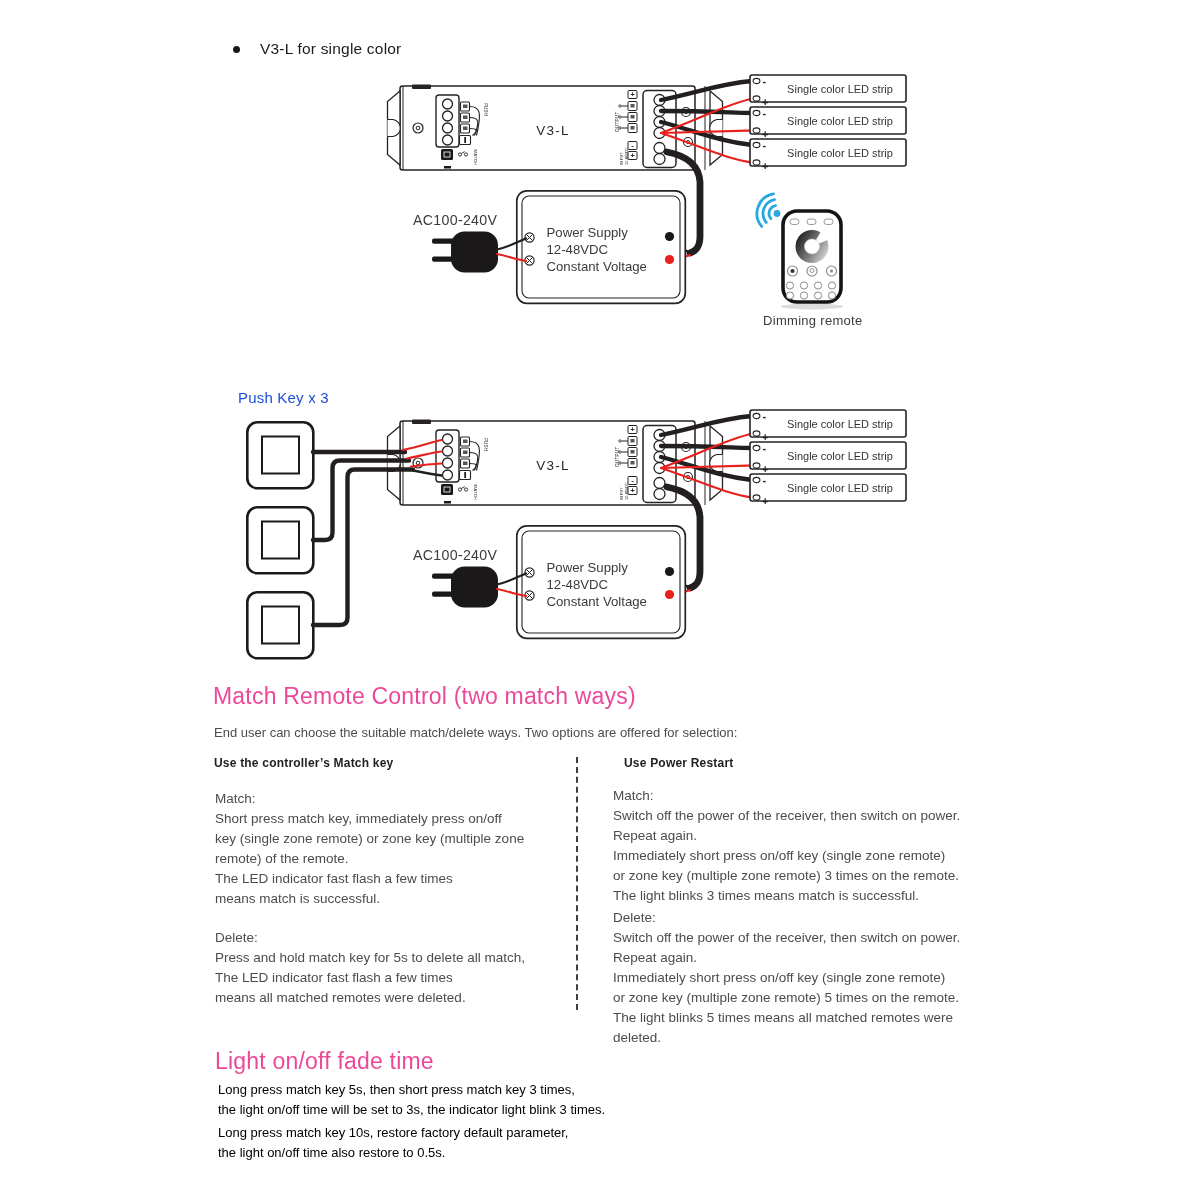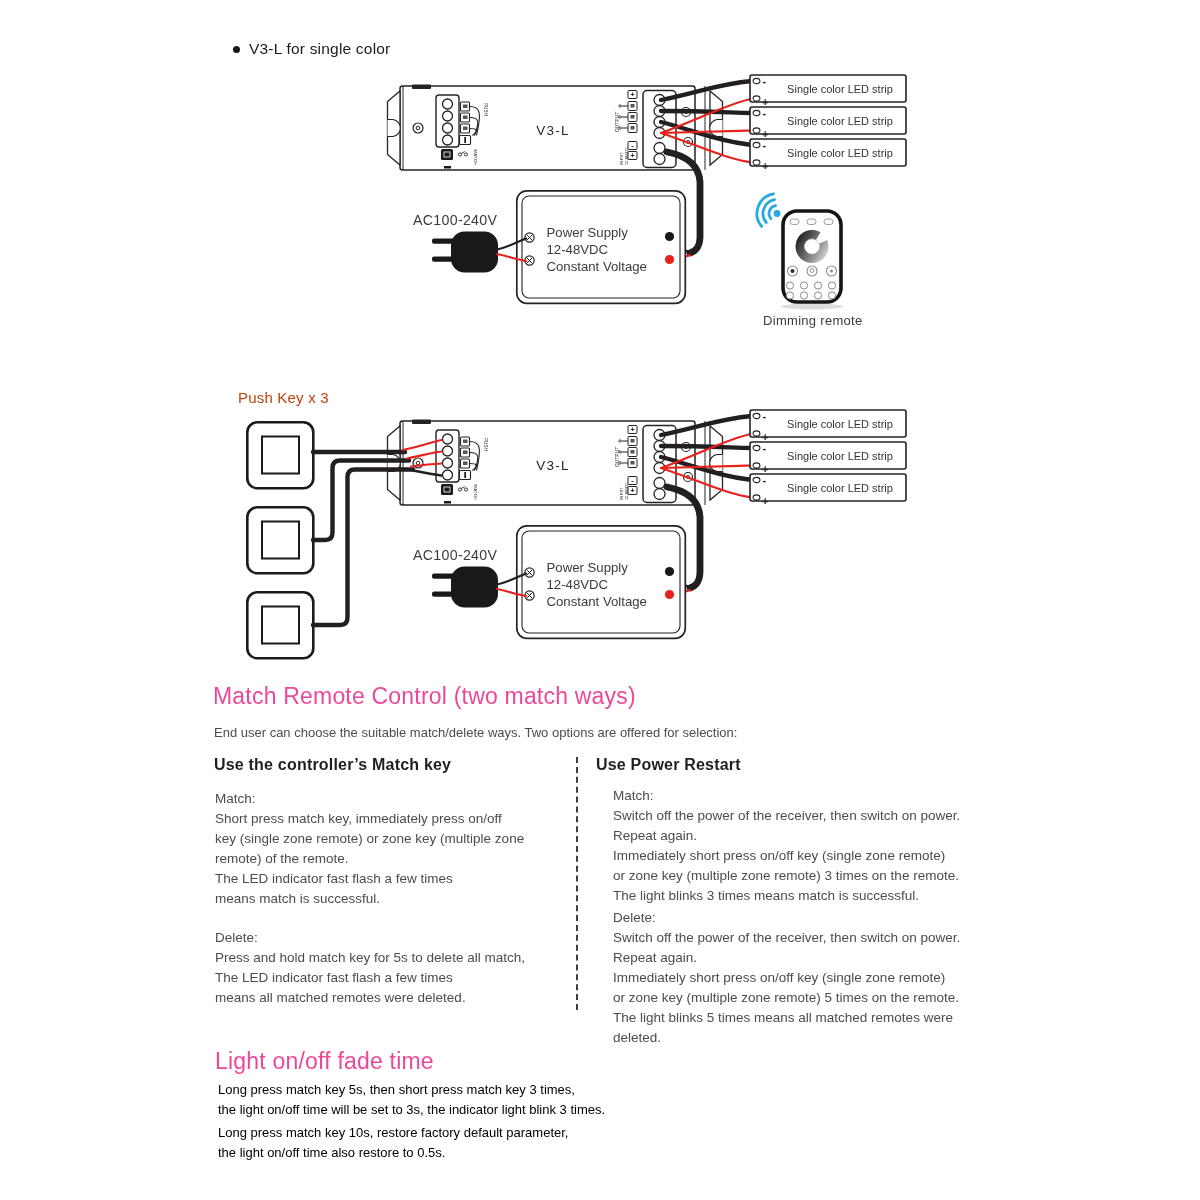--- a/index.html
+++ b/index.html
@@ -1,26 +1,26 @@
 <!DOCTYPE html>
 <html><head>
 <meta charset="utf-8">
 <style>
   html,body{margin:0;padding:0;background:#fff;}
   .page{position:relative;width:1200px;height:1200px;background:#fff;overflow:hidden;
         font-family:"Liberation Sans",sans-serif;color:#4c4c4e;}
   .abs{position:absolute;}
-  .bullet-row{display:flex;align-items:center;gap:9px;font-size:15.5px;font-weight:500;
+  .bullet-row{display:flex;align-items:center;gap:20px;font-size:15.5px;font-weight:500;
               color:#1b1b1d;letter-spacing:.2px;}
   .bullet-dot{width:7px;height:7px;border-radius:50%;background:#171717;flex:0 0 auto;}
-  .small-label{font-size:15px;font-weight:500;color:#c2410c;letter-spacing:.2px;}
+  .small-label{font-size:15px;font-weight:500;color:#1d4ed8;letter-spacing:.2px;}
   .caption{font-size:13px;color:#3c3c3e;font-weight:500;letter-spacing:.3px;}
   .sec-heading{font-size:23px;font-weight:500;color:#ec4899;letter-spacing:.2px;}
   .intro{font-size:13px;color:#4c4c4e;}
-  .col-title{font-size:16px;font-weight:600;color:#1f1f21;letter-spacing:.2px;}
+  .col-title{font-size:12px;font-weight:600;color:#1f1f21;letter-spacing:.2px;}
   .para{font-size:13.5px;line-height:20px;color:#4c4c4e;white-space:pre-line;}
   .para-sm{font-size:13px;line-height:20px;color:#000000;white-space:pre-line;}
   .divider-v{border-left:2.5px dashed #3f3f3f;width:0;}
   svg text{font-family:"Liberation Sans",sans-serif;}
 </style>
 </head>
 <body>
 
 <div class="page">
 
@@ -235,21 +235,21 @@
   <div class="abs caption" style="left:763px;top:313px">Dimming remote</div>
 
 
   <div class="abs small-label" style="left:238px;top:389px">Push Key x 3</div>
 
   <div class="abs sec-heading" style="left:213px;top:683px">Match Remote Control (two match ways)</div>
 
   <div class="abs intro" style="left:214px;top:725px">End user can choose the suitable match/delete ways. Two options are offered for selection:</div>
 
   <div class="abs col-title" style="left:214px;top:756px">Use the controller’s Match key</div>
-  <div class="abs col-title" style="left:596px;top:756px">Use Power Restart</div>
+  <div class="abs col-title" style="left:624px;top:756px">Use Power Restart</div>
 
   <div class="abs divider-v" style="left:576px;top:757px;height:253px"></div>
 
   <div class="abs para" style="left:215px;top:789px;width:370px">Match:
 Short press match key, immediately press on/off
 key (single zone remote) or zone key (multiple zone
 remote) of the remote.
 The LED indicator fast flash a few times
 means match is successful.</div>
   <div class="abs para" style="left:215px;top:928px;width:370px">Delete:

